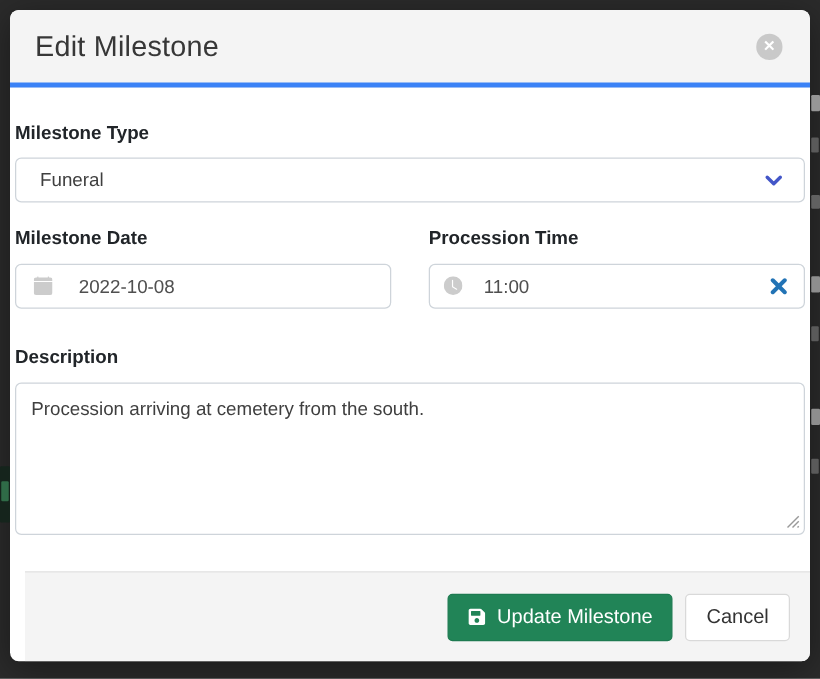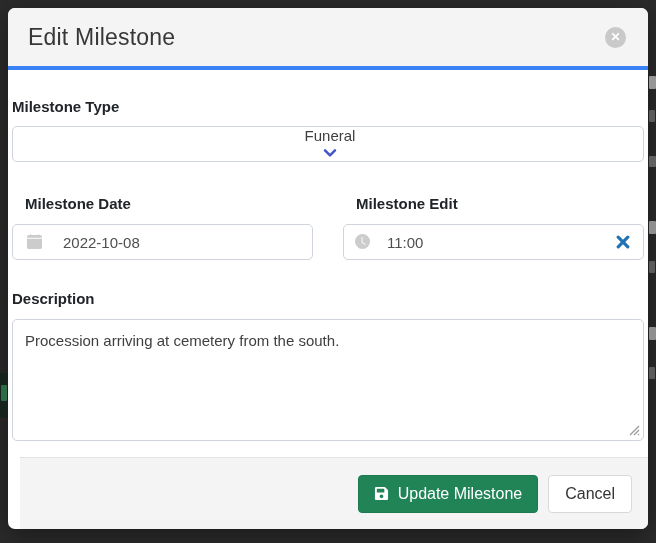--- a/index.html
+++ b/index.html
@@ -32,28 +32,28 @@
   }
   .close-btn {
     width:21px; height:21px; border-radius:50%;
     background:#c9c9c9; border:none; padding:0;
     color:#ffffff; font-size:12px; font-weight:700; line-height:1;
     display:flex; align-items:center; justify-content:center;
     cursor:pointer;
   }
 
   .modal-body { padding:0 4px; background:#ffffff; }
-  label { display:block; font-size:15px; font-weight:700; color:#212529; line-height:18px; margin:13px; }
+  label { display:block; font-size:15px; font-weight:700; color:#212529; line-height:18px; margin:0; }
   .lbl-type { margin:28px 0 10px; }
 
   .select-box {
     height:36px; box-sizing:border-box;
     border:1px solid #ced4da; border-radius:5px;
     display:flex; align-items:center; justify-content:space-between;
-    padding:0 15px 0 19px; cursor:pointer; background:#fff;flex-direction:column;
+    padding:0 15px 0 19px; cursor:pointer; background:#fff;
   }
   .select-box .sel-val { font-size:15px; color:#3f3f3f; }
 
   .cols { display:flex; gap:30px; margin-top:20px; }
   .col { flex:1; }
   .col label { margin-bottom:11px; }
 
   .input-wrap { position:relative; height:36px; }
   .input-wrap input {
     width:100%; height:36px; box-sizing:border-box;
@@ -123,21 +123,21 @@
       <div class="col">
         <label>Milestone Date</label>
         <div class="input-wrap">
           <svg class="icon-left" width="15" height="15" viewBox="0 0 16 16" fill="#cccccc">
               <path d="M4 .5a.5.5 0 0 0-1 0V1H2a2 2 0 0 0-2 2v1h16V3a2 2 0 0 0-2-2h-1V.5a.5.5 0 0 0-1 0V1H4V.5zM16 14V5H0v9a2 2 0 0 0 2 2h12a2 2 0 0 0 2-2z"></path>
             </svg>
           <input type="text" value="2022-10-08" style="">
         </div>
       </div>
       <div class="col">
-        <label>Milestone Edit</label>
+        <label>Procession Time</label>
         <div class="input-wrap time">
           <svg class="icon-left" width="15" height="15" viewBox="0 0 16 16" fill="#cccccc">
               <path d="M16 8A8 8 0 1 1 0 8a8 8 0 0 1 16 0zM8 3.5a.5.5 0 0 0-1 0V9a.5.5 0 0 0 .252.434l3.5 2a.5.5 0 0 0 .496-.868L8 8.71V3.5z" fill="#cccccc"></path>
             </svg>
           <input type="text" value="11:00" style="">
           <svg class="clear-x" width="14" height="14" viewBox="0 0 14 14" stroke="#2273b5" stroke-width="3.2" stroke-linecap="round">
               <line x1="2.2" y1="2.2" x2="11.8" y2="11.8"></line>
               <line x1="11.8" y1="2.2" x2="2.2" y2="11.8"></line>
             </svg>
         </div>

